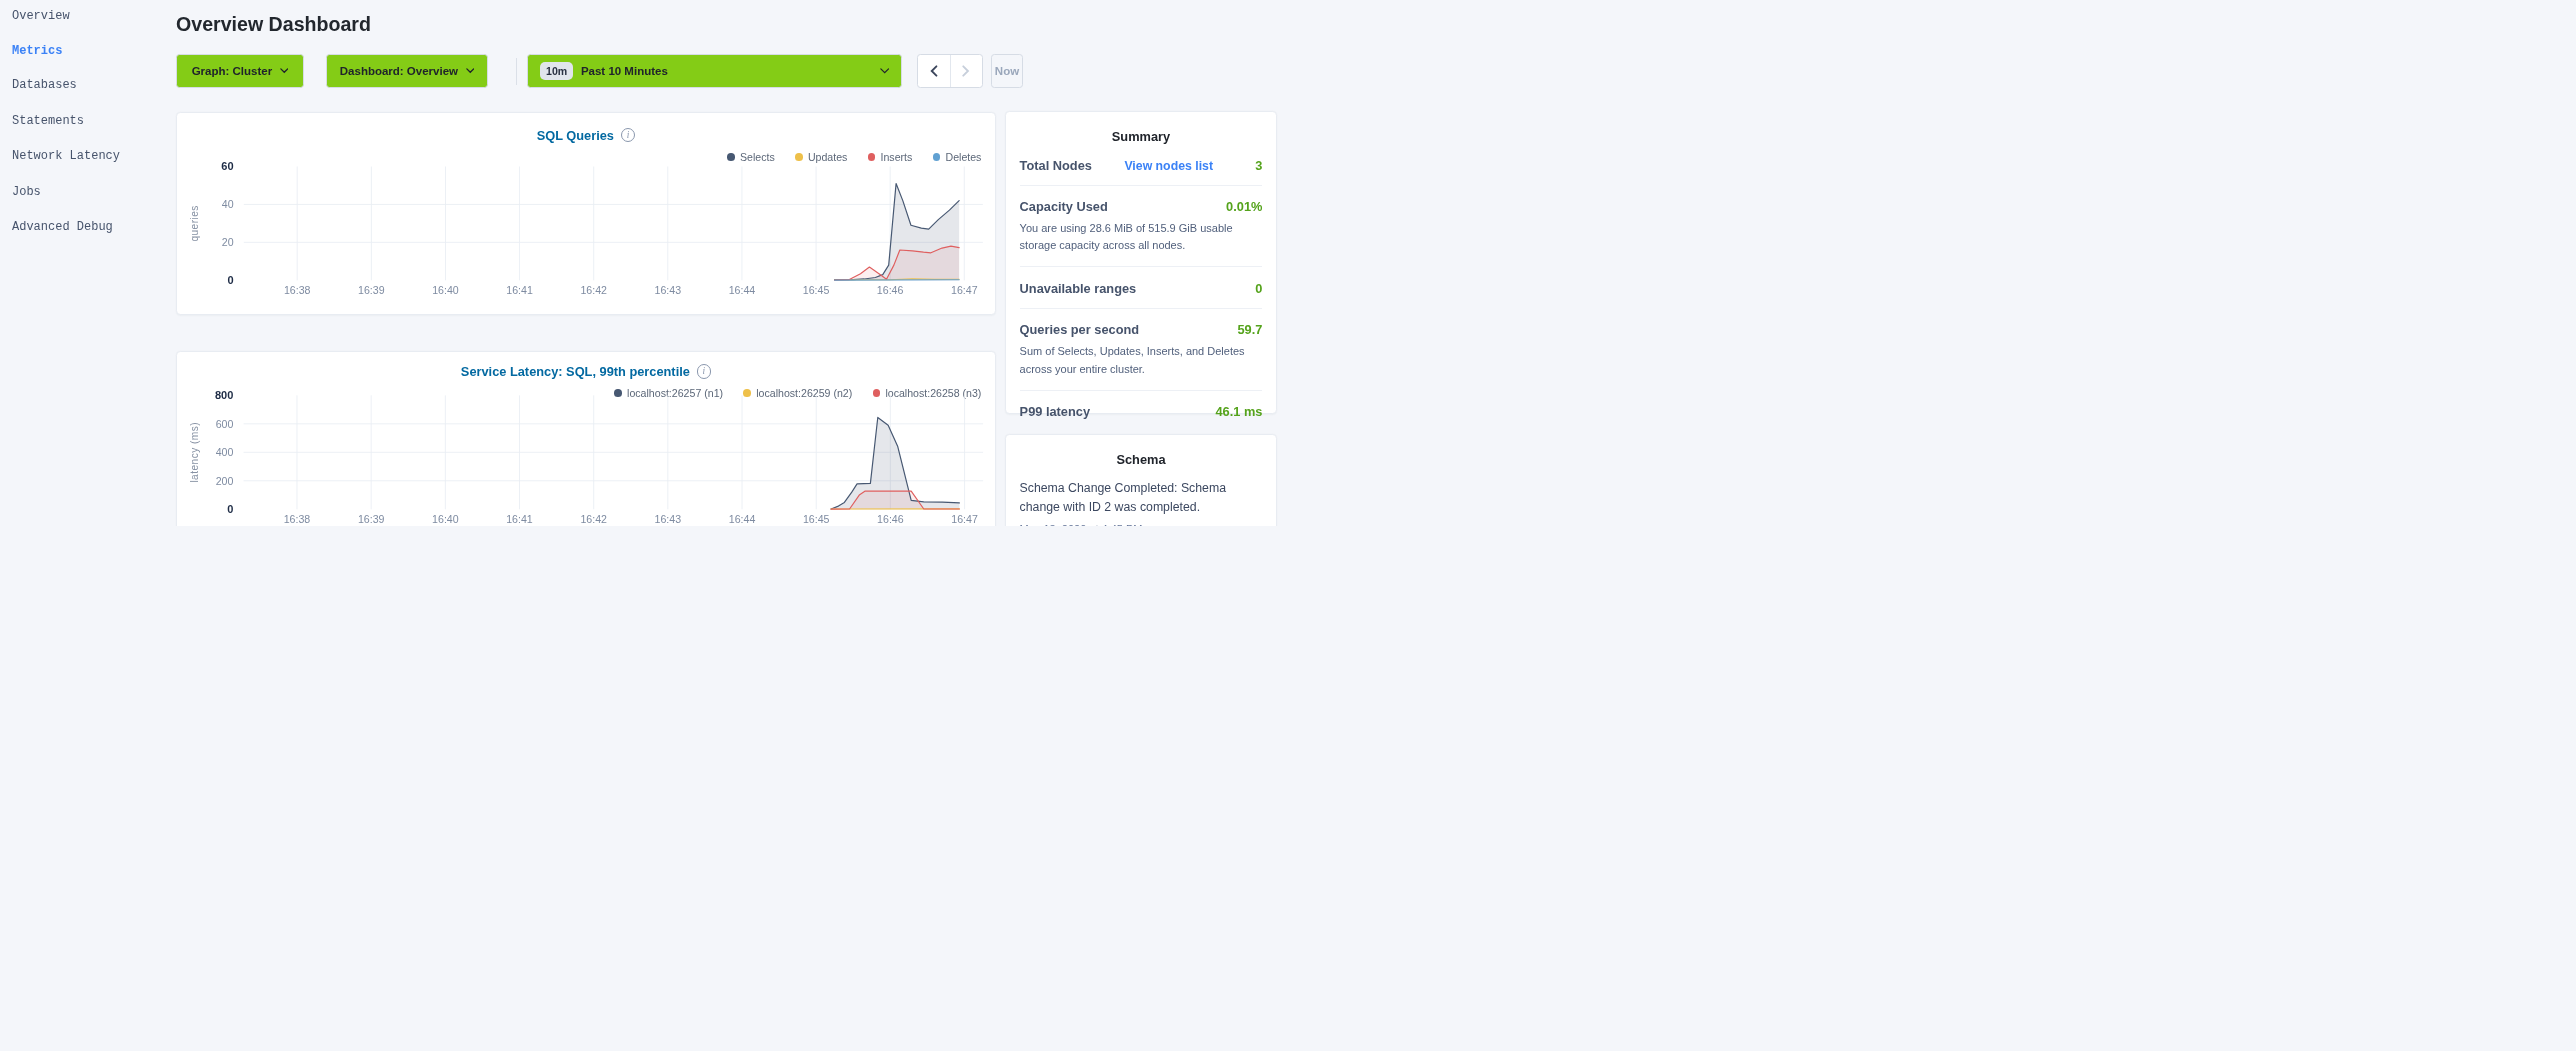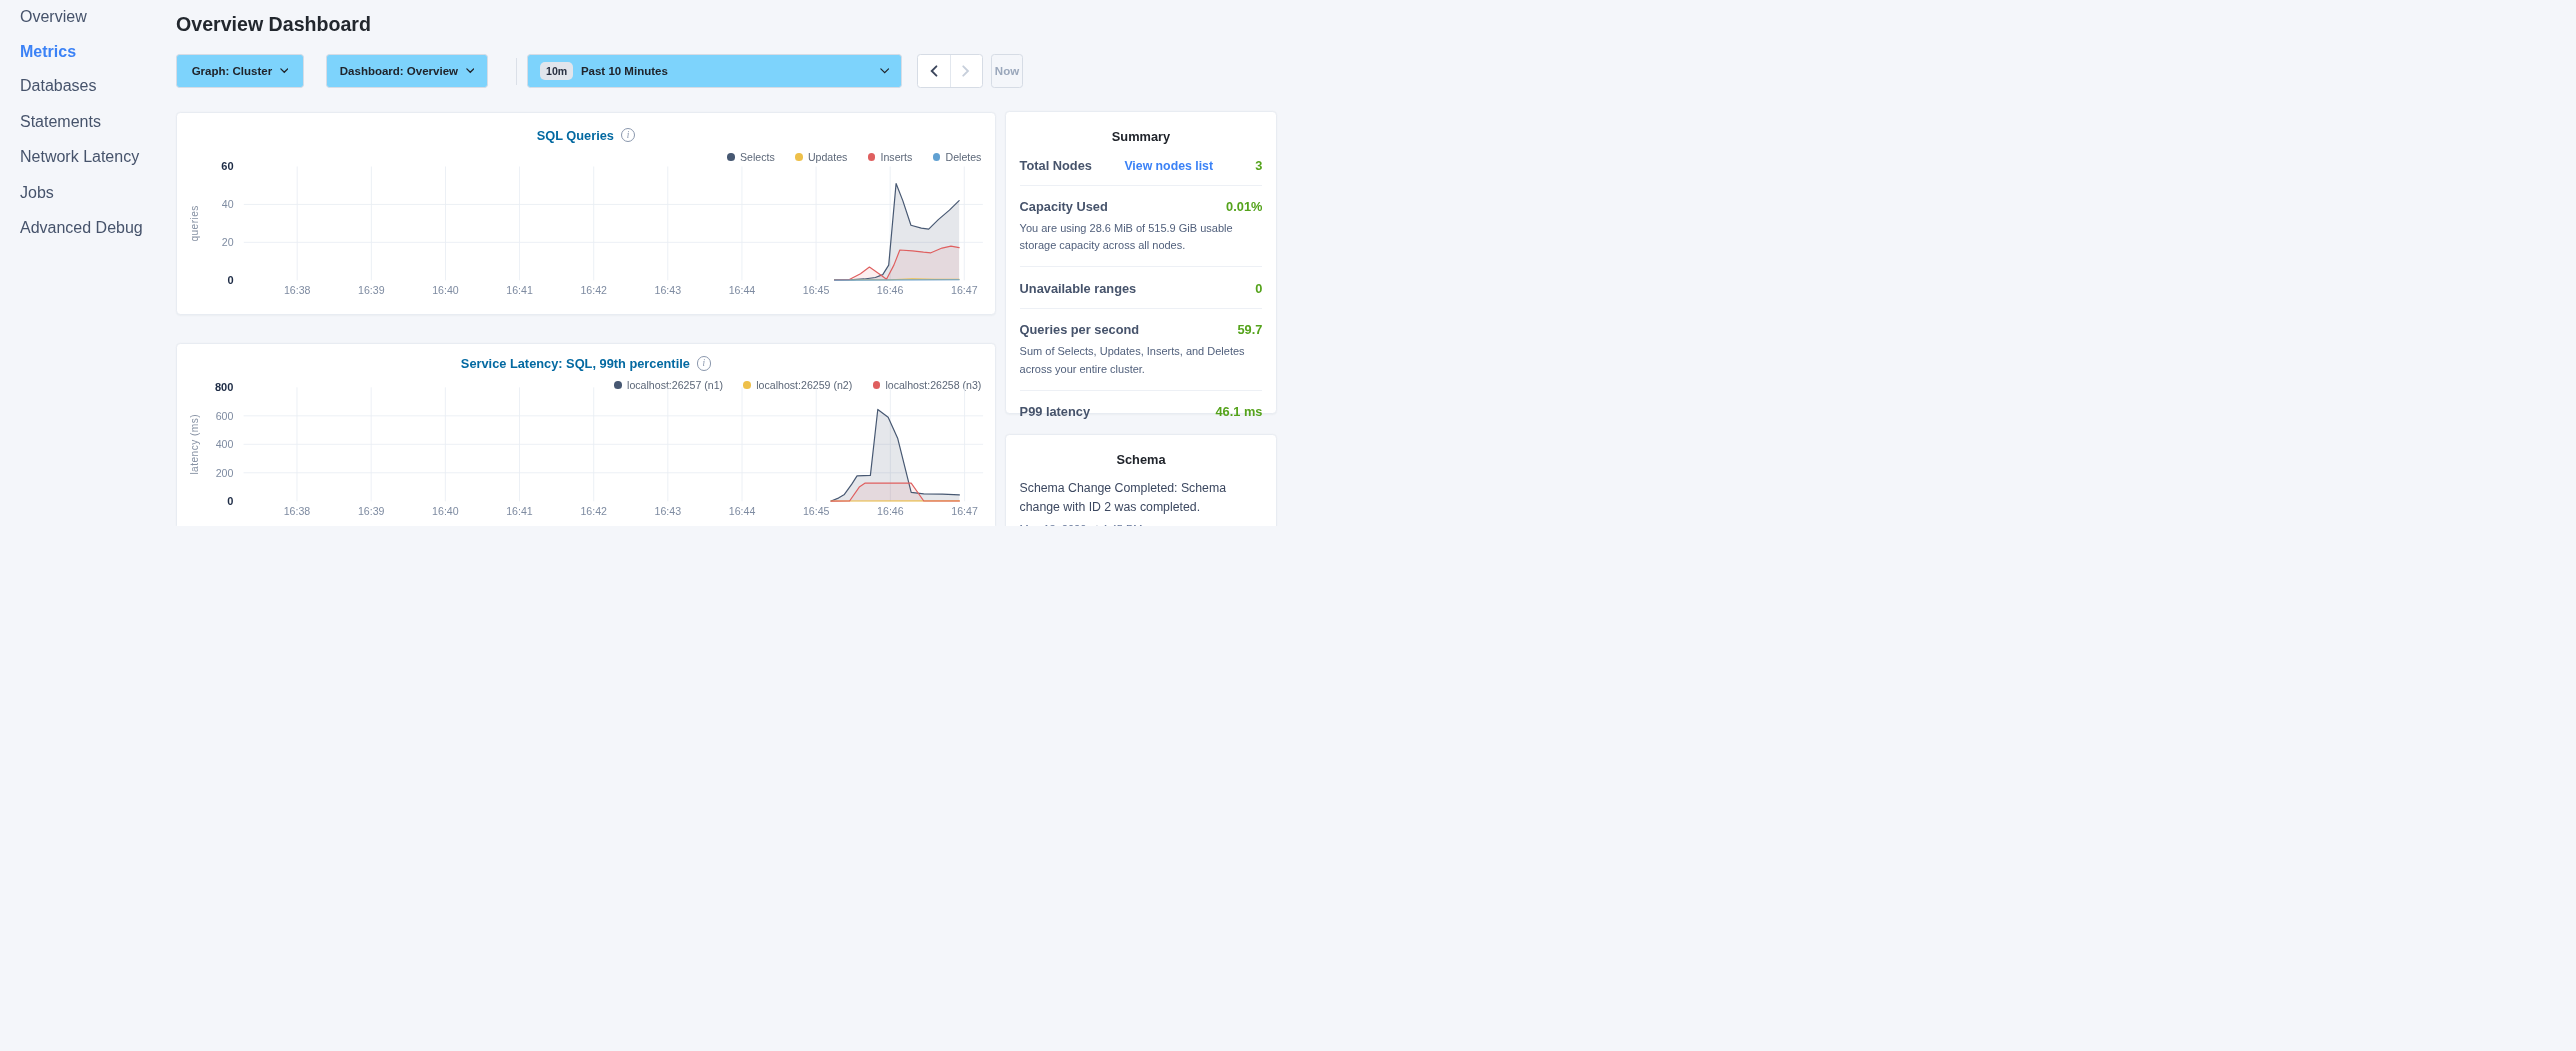--- a/index.html
+++ b/index.html
@@ -2,45 +2,45 @@
 <html style="font-size:13.6px"><head>
 <meta charset="utf-8">
 <style>
   * { margin:0; padding:0; box-sizing:border-box; }
   html,body { background:#f4f6fa; }
   body { font-family:"Liberation Sans", sans-serif; color:#46536b; }
   .app { position:relative; width:1288px; height:526px; overflow:hidden; background:#f4f6fa; }
 
   
   .sidebar { position:absolute; left:0; top:0; width:170px; height:100%; }
-  .side-item { position:absolute; left:20px; height:17px; line-height:17px;
-               font-size:16px; font-weight:500; color:#46536b; cursor:pointer; white-space:nowrap; }
+  .side-item { position:absolute; left:12px; height:17px; line-height:17px;
+               font-size:12px; font-weight:500; color:#46536b; cursor:pointer; white-space:nowrap;font-family:Liberation Mono, monospace; }
   .side-item.active { color:#3b82f6; font-weight:700; }
 
   
   .page-title { position:absolute; left:176px; top:12.8px; font-size:19.6px; font-weight:700; color:#22272e; }
-  .btn { position:absolute; top:54px; height:34px; background:#7dd3fc; border:0.9px solid #d6dce5;
+  .btn { position:absolute; top:54px; height:34px; background:#84cc16; border:0.9px solid #d6dce5;
          border-radius:3.4px; font-family:inherit; font-size:11.5px; font-weight:700; color:#20242b;
          display:flex; align-items:center; justify-content:center; gap:7.7px; cursor:pointer; }
   .vdivider { position:absolute; left:516px; top:58px; width:0.9px; height:27px; background:#dbe0e8; }
   .timebox { justify-content:flex-start; padding:0 12px; }
   .time-badge { background:#e1e5ec; border-radius:5px; padding:2.6px 6px; font-size:10.6px; font-weight:700; color:#2a3142; }
   .time-label { font-size:11.5px; font-weight:700; }
   .timebox .chev { margin-left:auto; }
   .pager { position:absolute; left:917px; top:54px; width:66px; height:34px; background:#fff;
            border:0.9px solid #d6dce5; border-radius:3.4px; display:flex; }
   .pager button { flex:1; background:none; border:none; display:flex; align-items:center; justify-content:center; cursor:pointer; }
   .pager button:first-child { border-right:0.9px solid #e2e7ee; }
   .now-btn { left:991px; width:32px; background:transparent; color:#9aa7bb; }
 
   
   .card { position:absolute; background:#fff; border:0.9px solid #e8ecf2; border-radius:4.3px;
           box-shadow:0 0.9px 1.7px rgba(30,40,60,.04); }
   .chart-card-1 { left:176px; top:112px; width:820px; height:203px; }
-  .chart-card-2 { left:176px; top:343px; width:820px; height:187px; }
+  .chart-card-2 { left:176px; top:351px; width:820px; height:187px; }
 
   .chart-head { position:absolute; left:0; width:100%; text-align:center; }
   .chart-card-1 .chart-head { top:14.5px; }
   .chart-card-2 .chart-head { top:12px; }
   .chart-title { font-size:12.8px; font-weight:700; color:#0369a1; }
   .info-icon { display:inline-block; width:14.5px; height:14.5px; border:0.9px solid #8a97ad; border-radius:50%;
                color:#8a97ad; font-size:9.4px; line-height:12.8px; text-align:center; vertical-align:1.7px;
                margin-left:6.8px; font-family:"Liberation Serif", serif; font-style:italic; cursor:pointer; }
 
   .legend { position:absolute; right:13.6px; display:flex; align-items:flex-start; }

